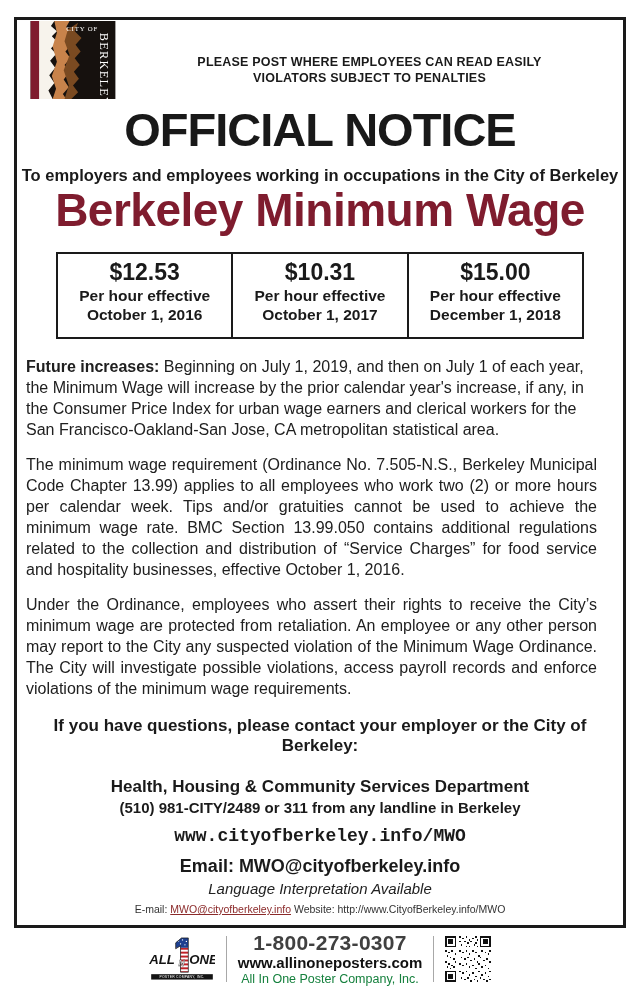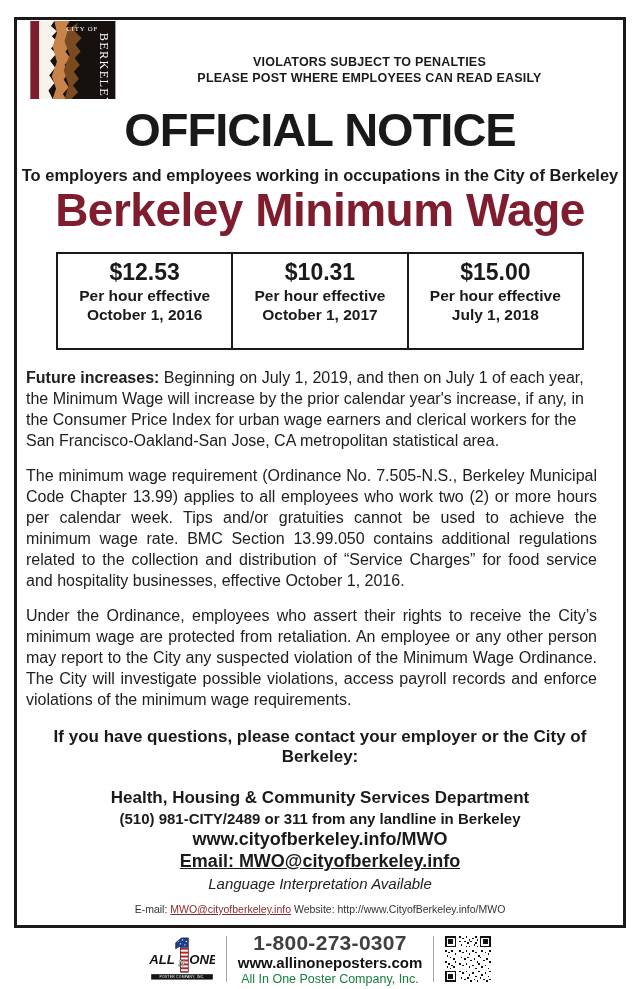--- a/index.html
+++ b/index.html
@@ -31,35 +31,35 @@
   }
   .subtitle { text-align:center; font-weight:bold; font-size:16.5px; margin-top:12px; }
   .heading {
     text-align:center; font-weight:bold; font-size:46px;
     color:#7f1c2e; line-height:1.1; letter-spacing:-0.5px;
   }
   .wage-table {
     margin:16px auto 0; width:528px;
     border:2px solid #1a1a1a; display:flex; flex:none;
   }
-  .wage-cell { flex:1; text-align:center; padding:5px 4px 24px; border-left:2px solid #1a1a1a; }
+  .wage-cell { flex:1; text-align:center; padding:5px 4px 13px; border-left:2px solid #1a1a1a; }
   .wage-cell:first-child { border-left:none; }
   .wage-rate { font-size:23px; font-weight:bold; line-height:27px; }
   .wage-line { font-size:15.5px; font-weight:bold; line-height:19px; }
   .body-text { padding:0 26px 0 9px; font-size:16px; line-height:21px; color:#202020; }
   .para { margin:14px 0 0 0; }
   .para.first { margin-top:17px; }
   .justify { text-align:justify; }
   .lead { font-weight:bold; }
   .questions { text-align:center; font-weight:bold; font-size:17px; margin-top:17px; padding:0 10px; }
   .contact { text-align:center; margin-top:21px; }
   .contact-dept { font-size:17px; font-weight:bold; line-height:20px; }
   .contact-phone { font-size:15px; font-weight:bold; line-height:19px; margin-top:1px;text-align:center; }
-  .contact-web { font-size:18px; font-weight:bold; line-height:21px; margin-top:1px; }
-  .contact-email { font-size:18px; font-weight:bold; line-height:22px; margin-top:0;text-decoration:underline; }
+  .contact-web { font-size:18px; font-weight:bold; line-height:21px; margin-top:9px;font-family:Liberation Mono, monospace; }
+  .contact-email { font-size:18px; font-weight:bold; line-height:22px; margin-top:8px; }
   .contact-lang { font-size:15px; font-style:italic; line-height:19px; margin-top:2px; color:#222; }
   .footer { margin-top:auto; text-align:center; font-size:10.5px; line-height:16px; color:#333; padding:0 6px 8px; }
   .footer-email-link { color:#8b2a2a; text-decoration:underline; cursor:pointer; }
   .vendor-strip {
     position:absolute; left:0; top:931px; width:640px; height:56px;
     display:flex; justify-content:center; align-items:center; gap:11px;
   }
   .vdivider { width:1px; height:46px; background:#a8a8a8; flex:none; }
   .vendor-textblock { text-align:center; line-height:1.1; }
   .vendor-phone { color:#404040; font-size:21px; font-weight:bold; letter-spacing:0.3px; }
@@ -77,22 +77,22 @@
     <svg class="berkeley-logo" viewBox="0 0 100 92" xmlns="http://www.w3.org/2000/svg">
       <rect width="100" height="92" fill="#16110e"></rect>
       <path d="M0 0 L16 0 L12 20 L16 38 L10 58 L15 76 L11 92 L0 92 Z" fill="#7f1c2e"></path>
       <path d="M10 0 H28 L24 6 L31 12 L25 18 L32 25 L24 32 L30 39 L23 47 L29 55 L22 64 L28 73 L21 82 L26 92 H10 Z" fill="#f7f3ec"></path>
       <path d="M28 0 H46 L42 7 L49 14 L42 21 L48 28 L41 36 L47 44 L40 52 L46 60 L39 69 L45 78 L38 86 L42 92 H26 L30 80 L25 65 L31 48 L26 30 L31 14 Z" fill="#c8834b"></path>
       <path d="M44 10 L56 2 L52 12 L60 20 L53 28 L59 36 L52 44 L58 52 L51 60 L57 68 L50 76 L56 84 L48 92 L40 92 L45 76 L39 58 L46 40 L40 24 Z" fill="#7a4a21"></path>
       <text x="42" y="12" font-size="8" fill="#ffffff" font-family="Liberation Serif, serif" letter-spacing="1">CITY OF</text>
       <text transform="translate(82 14) rotate(90)" font-size="14.5" fill="#ffffff" font-family="Liberation Serif, serif" letter-spacing="1.5">BERKELEY</text>
     </svg>
     <div class="post-notice">
+      <div>PLEASE POST WHERE EMPLOYEES CAN READ EASILY</div>
       <div>VIOLATORS SUBJECT TO PENALTIES</div>
-      <div>PLEASE POST WHERE EMPLOYEES CAN READ EASILY</div>
     </div>
   </div>
 
   <div class="title">OFFICIAL NOTICE</div>
   <div class="subtitle">To employers and employees working in occupations in the City of Berkeley</div>
   <div class="heading">Berkeley Minimum Wage</div>
 
   <div class="wage-table">
     <div class="wage-cell">
       <div class="wage-rate">$12.53</div>
@@ -100,21 +100,21 @@
       <div class="wage-line">October 1, 2016</div>
     </div>
     <div class="wage-cell">
       <div class="wage-rate">$10.31</div>
       <div class="wage-line">Per hour effective</div>
       <div class="wage-line">October 1, 2017</div>
     </div>
     <div class="wage-cell">
       <div class="wage-rate">$15.00</div>
       <div class="wage-line">Per hour effective</div>
-      <div class="wage-line">July 1, 2018</div>
+      <div class="wage-line">December 1, 2018</div>
     </div>
   </div>
 
   <div class="body-text">
     <p class="para first"><span class="lead">Future increases:</span><span> Beginning on July 1, 2019, and then on July 1 of each year, the Minimum Wage will increase by the prior calendar year's increase, if any, in the Consumer Price Index for urban wage earners and clerical workers for the San Francisco-Oakland-San Jose, CA metropolitan statistical area.</span></p>
     <p class="para justify">The minimum wage requirement (Ordinance No. 7.505-N.S., Berkeley Municipal Code Chapter 13.99) applies to all employees who work two (2) or more hours per calendar week.  Tips and/or gratuities cannot be used to achieve the minimum wage rate.  BMC Section 13.99.050 contains additional regulations related to the collection and distribution of “Service Charges” for food service and hospitality businesses, effective October 1, 2016.</p>
     <p class="para justify">Under the Ordinance, employees who assert their rights to receive the City’s minimum wage are protected from retaliation.  An employee or any other person may report to the City any suspected violation of the Minimum Wage Ordinance.  The City will investigate possible violations, access payroll records and enforce violations of the minimum wage requirements.</p>
   </div>
 
   <div class="questions">If you have questions, please contact your employer or the City of Berkeley:</div>

